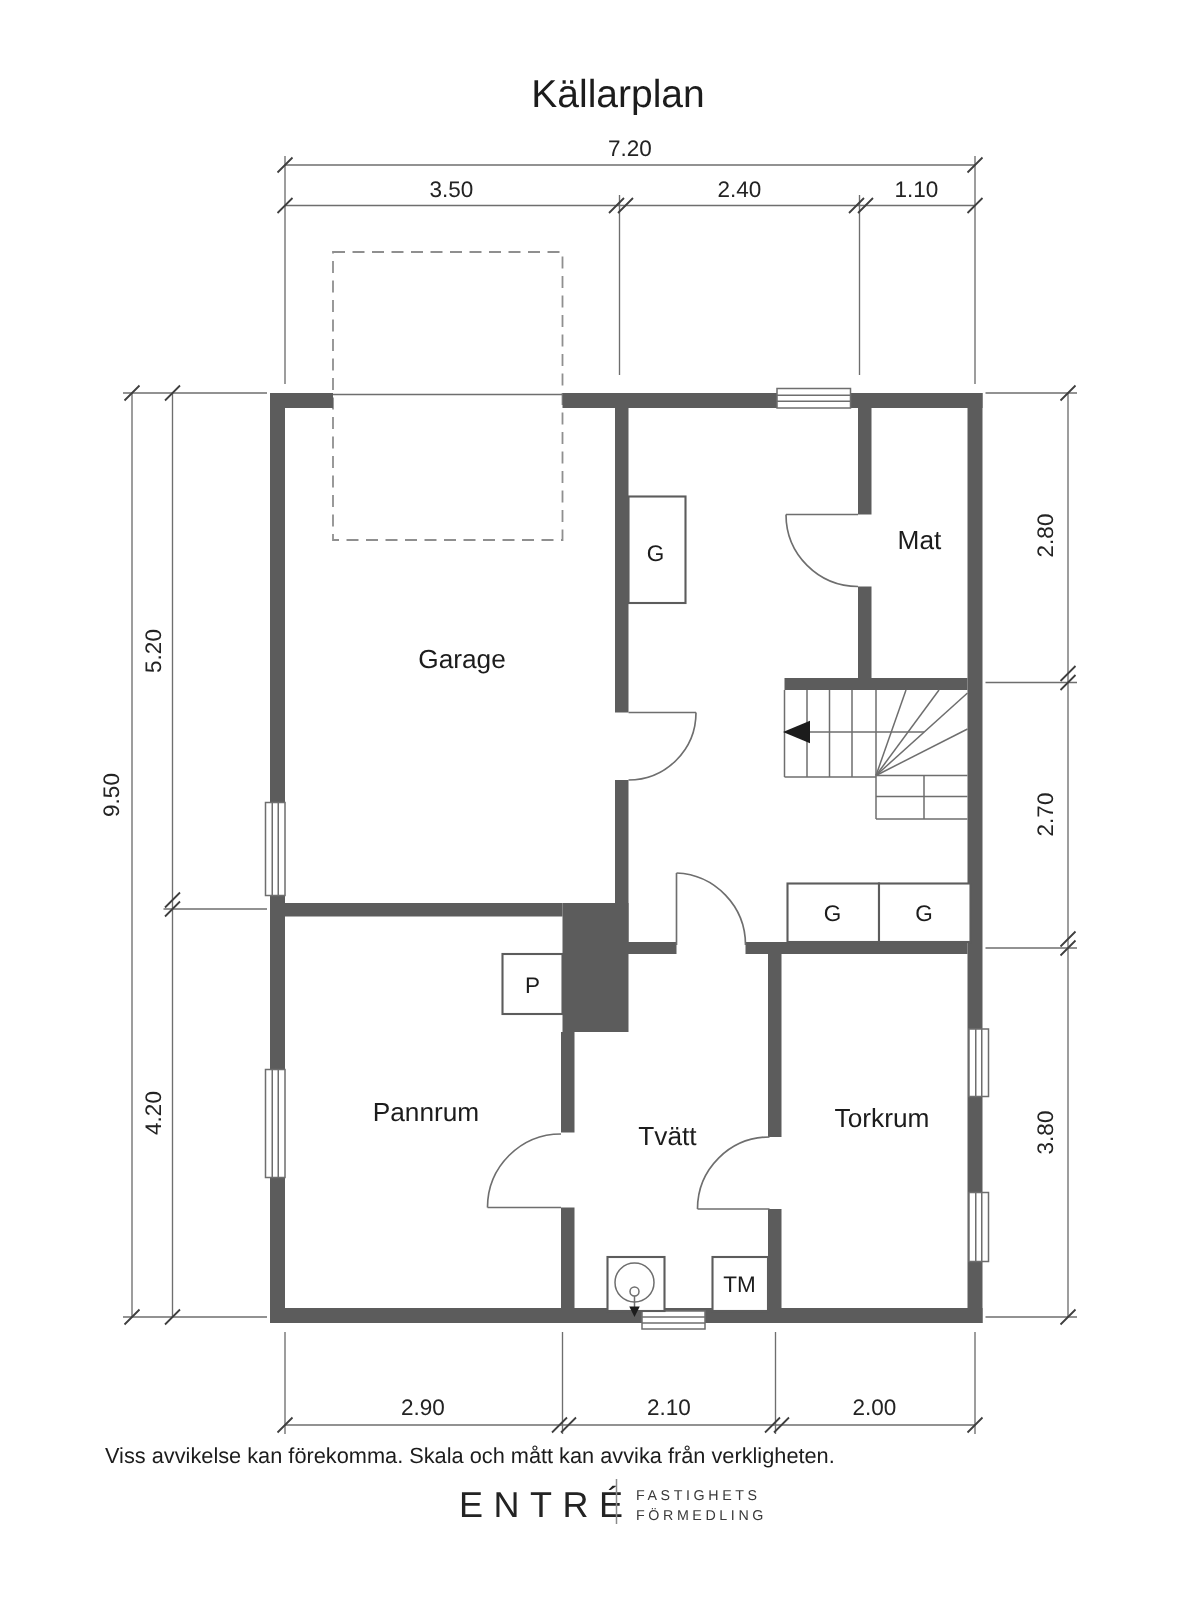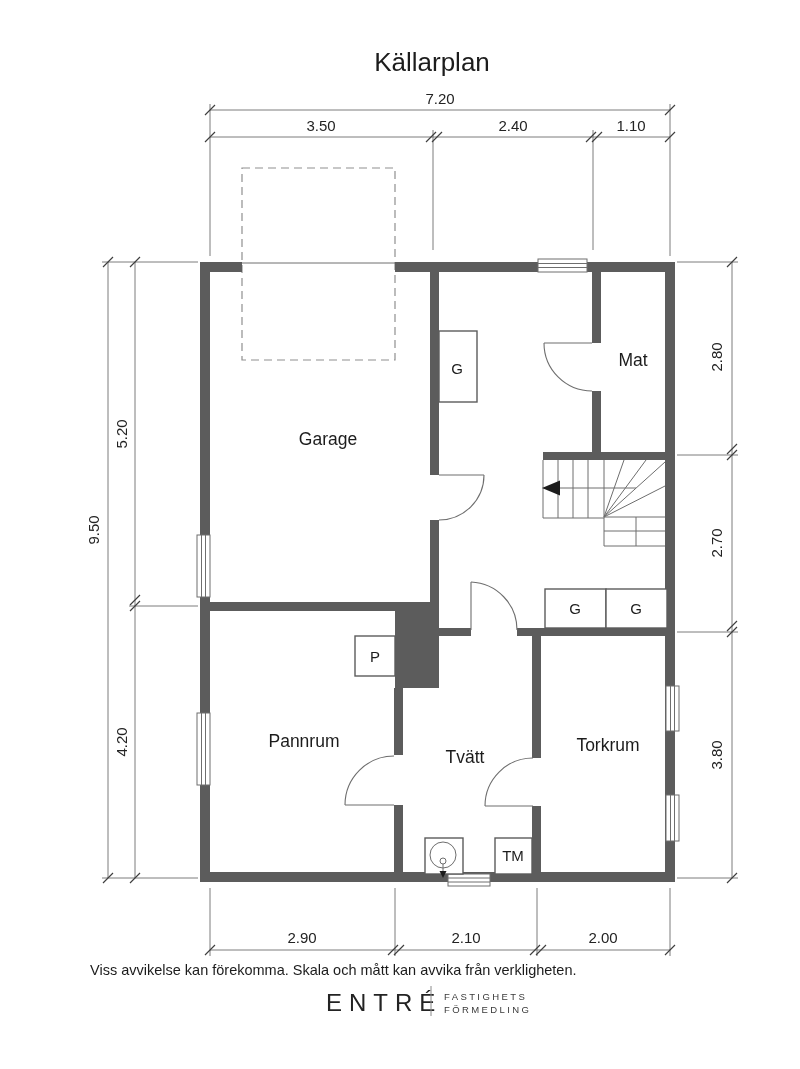--- a/index.html
+++ b/index.html
@@ -1,16 +1,16 @@
 <!DOCTYPE html>
 <html style="--wall: #5c5c5c; --line: #6e6e6e; --dimline: #6e6e6e; --text: #1c1c1c; --background: #ffffff;"><head>
 <meta charset="utf-8">
 <style>
   html,body{margin:0;padding:0;background:var(--background,#fff);}
-  .page{position:relative;width:776px;height:1069px;background:var(--background,#fff);overflow:hidden;padding-left:20px;}
+  .page{position:relative;width:776px;height:1069px;background:var(--background,#fff);overflow:hidden;}
   svg text{font-family:"Liberation Sans",sans-serif;fill:var(--text,#1c1c1c);}
   .wall{fill:var(--wall,#5c5c5c);stroke:none;}
   .thin{stroke:var(--line,#6e6e6e);stroke-width:1;fill:none;}
   .door{stroke:var(--line,#6e6e6e);stroke-width:1.1;fill:none;}
   .win{fill:#ffffff;stroke:var(--line,#6e6e6e);stroke-width:1;}
   .box{fill:#ffffff;stroke:var(--wall,#5c5c5c);stroke-width:1.4;}
   .stair{stroke:var(--line,#6e6e6e);stroke-width:1;fill:none;}
   .dim{stroke:var(--dimline,#6e6e6e);stroke-width:0.9;fill:none;}
   .tick{stroke:#3f3f3f;stroke-width:1.2;fill:none;}
   .dash{fill:none;stroke:#8f8f8f;stroke-width:1.2;stroke-dasharray:8 5;}

